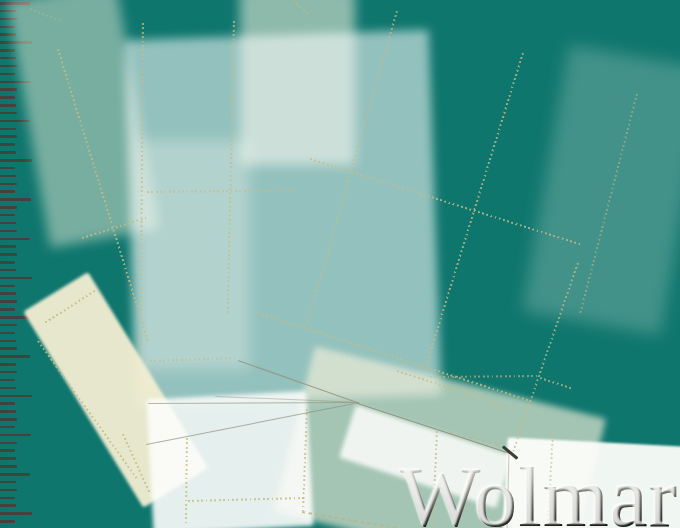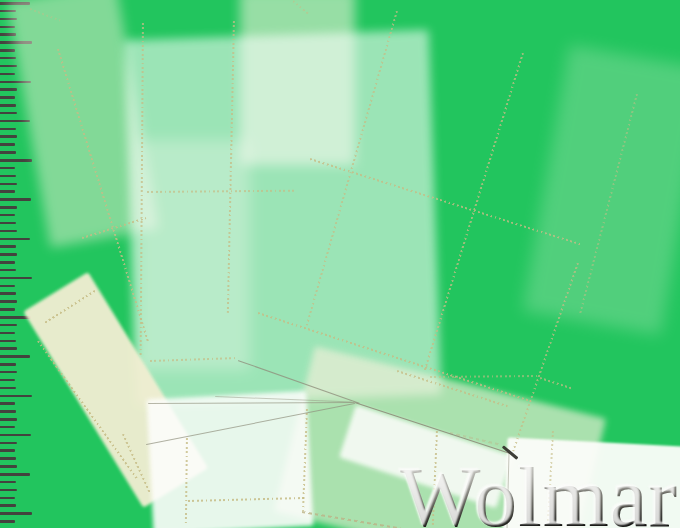--- a/index.html
+++ b/index.html
@@ -30,21 +30,21 @@
   .watermark span{
     font-size:85px;letter-spacing:1px;
     background:linear-gradient(178deg,#d8d8d4 6%,#a9a9a3 30%,#56564f 56%,#0a0a08 82%,#000 100%);
     -webkit-background-clip:text;background-clip:text;color:transparent;
     text-shadow:-2px -2px 2px rgba(252,252,250,0.85);
   }
 </style>
 </head>
 <body>
 
-<div class="canvas" id="scene" style="background: #22c55e;">
+<div class="canvas" id="scene" style="background: #0f766e;">
   <div class="ruler" id="ruler">
       <div class="tick" style="top: 2px; width: 30px; height: 2.5px; background: rgb(67, 67, 62);"></div>
       <div class="tick" style="top: 9.85px; width: 16px; height: 2.5px; background: rgb(67, 67, 62);"></div>
       <div class="tick" style="top: 17.7px; width: 17px; height: 2.5px; background: rgb(67, 67, 62);"></div>
       <div class="tick" style="top: 25.55px; width: 15px; height: 2.5px; background: rgb(67, 67, 62);"></div>
       <div class="tick" style="top: 33.4px; width: 16px; height: 2.5px; background: rgb(67, 67, 62);"></div>
       <div class="tick" style="top: 41.25px; width: 32px; height: 2.5px; background: rgb(67, 67, 62);"></div>
       <div class="tick" style="top: 49.1px; width: 15px; height: 2.5px; background: rgb(67, 67, 62);"></div>
       <div class="tick" style="top: 56.95px; width: 16px; height: 2.5px; background: rgb(67, 67, 62);"></div>
       <div class="tick" style="top: 64.8px; width: 17px; height: 2.5px; background: rgb(67, 67, 62);"></div>

